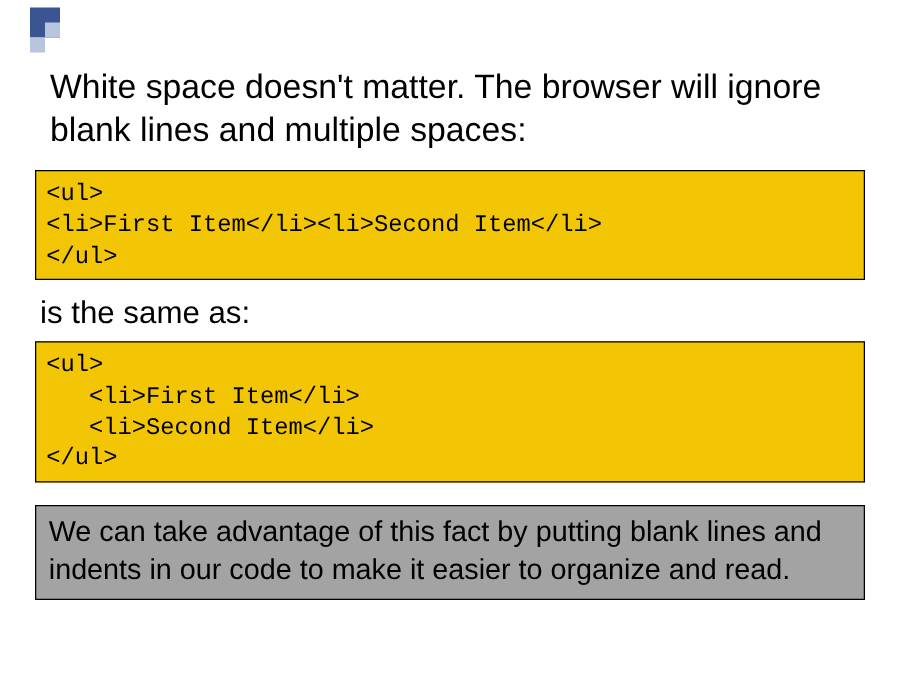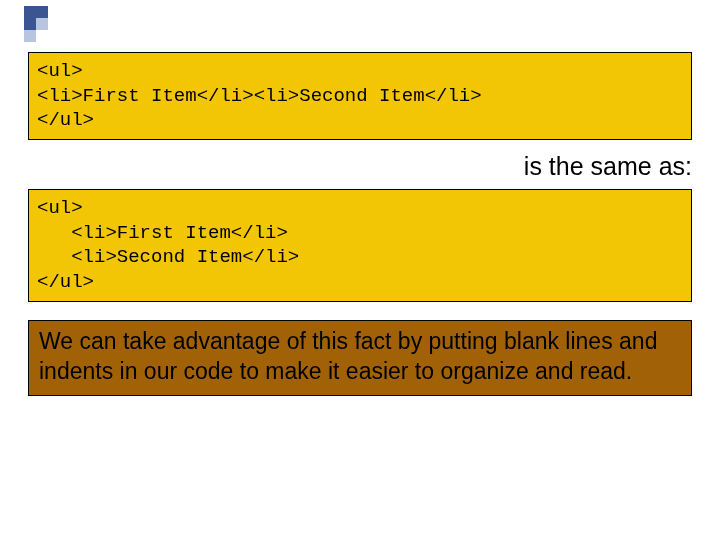--- a/index.html
+++ b/index.html
@@ -66,42 +66,42 @@
     line-height: 1.3;
     white-space: pre;
     color: #000;
     margin-bottom: 12px;
   }
   .mid {
     font-size: 25px;
     color: #000;
     margin-left: 4px;
     margin-bottom: 8px;
-    text-align: right;
   }
   .outro-box {
     border: 1.5px solid #000;
-    background: #a16207;
+    background: #a3a3a3;
     padding: 6px 10px 8px 10px;
     font-size: 23px;
     line-height: 1.3;
     color: #000;
     margin-top: 18px;
   }
 </style>
 </head>
 <body>
 
 <div class="corner-deco">
   <div class="sq1"></div>
   <div class="sq2"></div>
   <div class="sq3"></div>
 </div>
 
 <div class="content">
+  <p class="intro">White space doesn't matter. The browser will ignore blank lines and multiple spaces:</p>
 
   <div class="codebox">&lt;ul&gt;
 &lt;li&gt;First Item&lt;/li&gt;&lt;li&gt;Second Item&lt;/li&gt;
 &lt;/ul&gt;</div>
 
   <p class="mid">is the same as:</p>
 
   <div class="codebox">&lt;ul&gt;
    &lt;li&gt;First Item&lt;/li&gt;
    &lt;li&gt;Second Item&lt;/li&gt;

